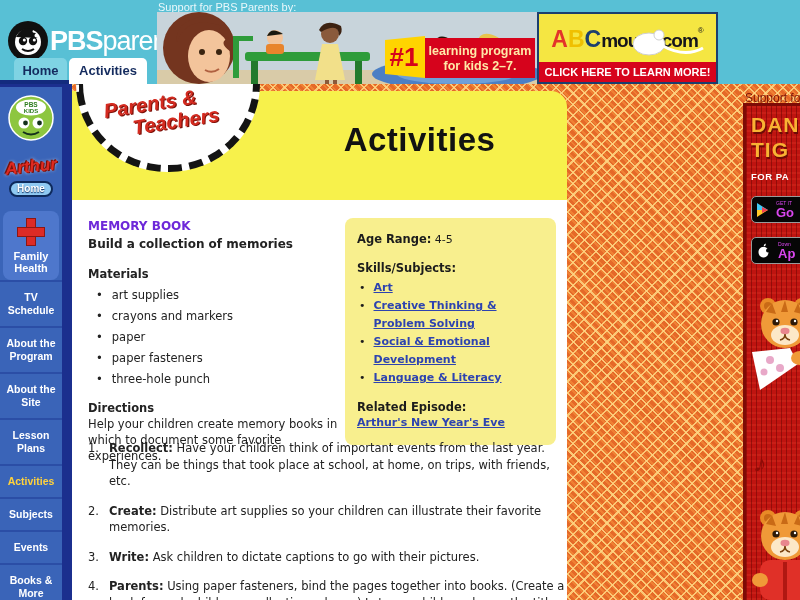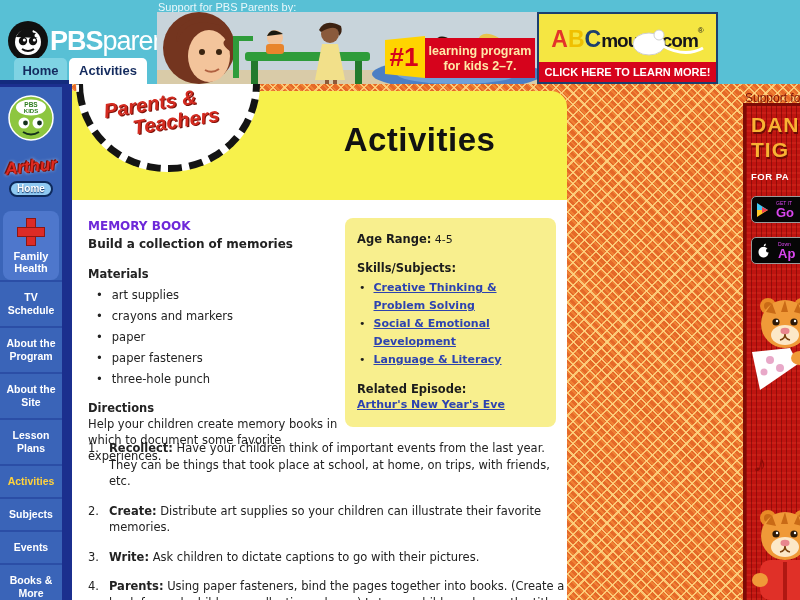--- a/index.html
+++ b/index.html
@@ -275,20 +275,23 @@
         <div style="height:10px"></div>
         <div class="b">Directions</div>
         <div>Help your children create memory books in which to document some favorite experiences.</div>
       </div>
 
       <div id="info-box">
         <div><span class="hd">Age Range:</span><span> 4-5</span></div>
         <div class="sp"></div>
         <div class="hd">Skills/Subjects:</div>
         <ul id="skills-list">
+          <li>
+              <a class="lnk">Art</a>
+            </li>
           <li>
               <a class="lnk">Creative Thinking &amp; Problem Solving</a>
             </li>
           <li>
               <a class="lnk">Social &amp; Emotional Development</a>
             </li>
           <li>
               <a class="lnk">Language &amp; Literacy</a>
             </li>
         </ul>

